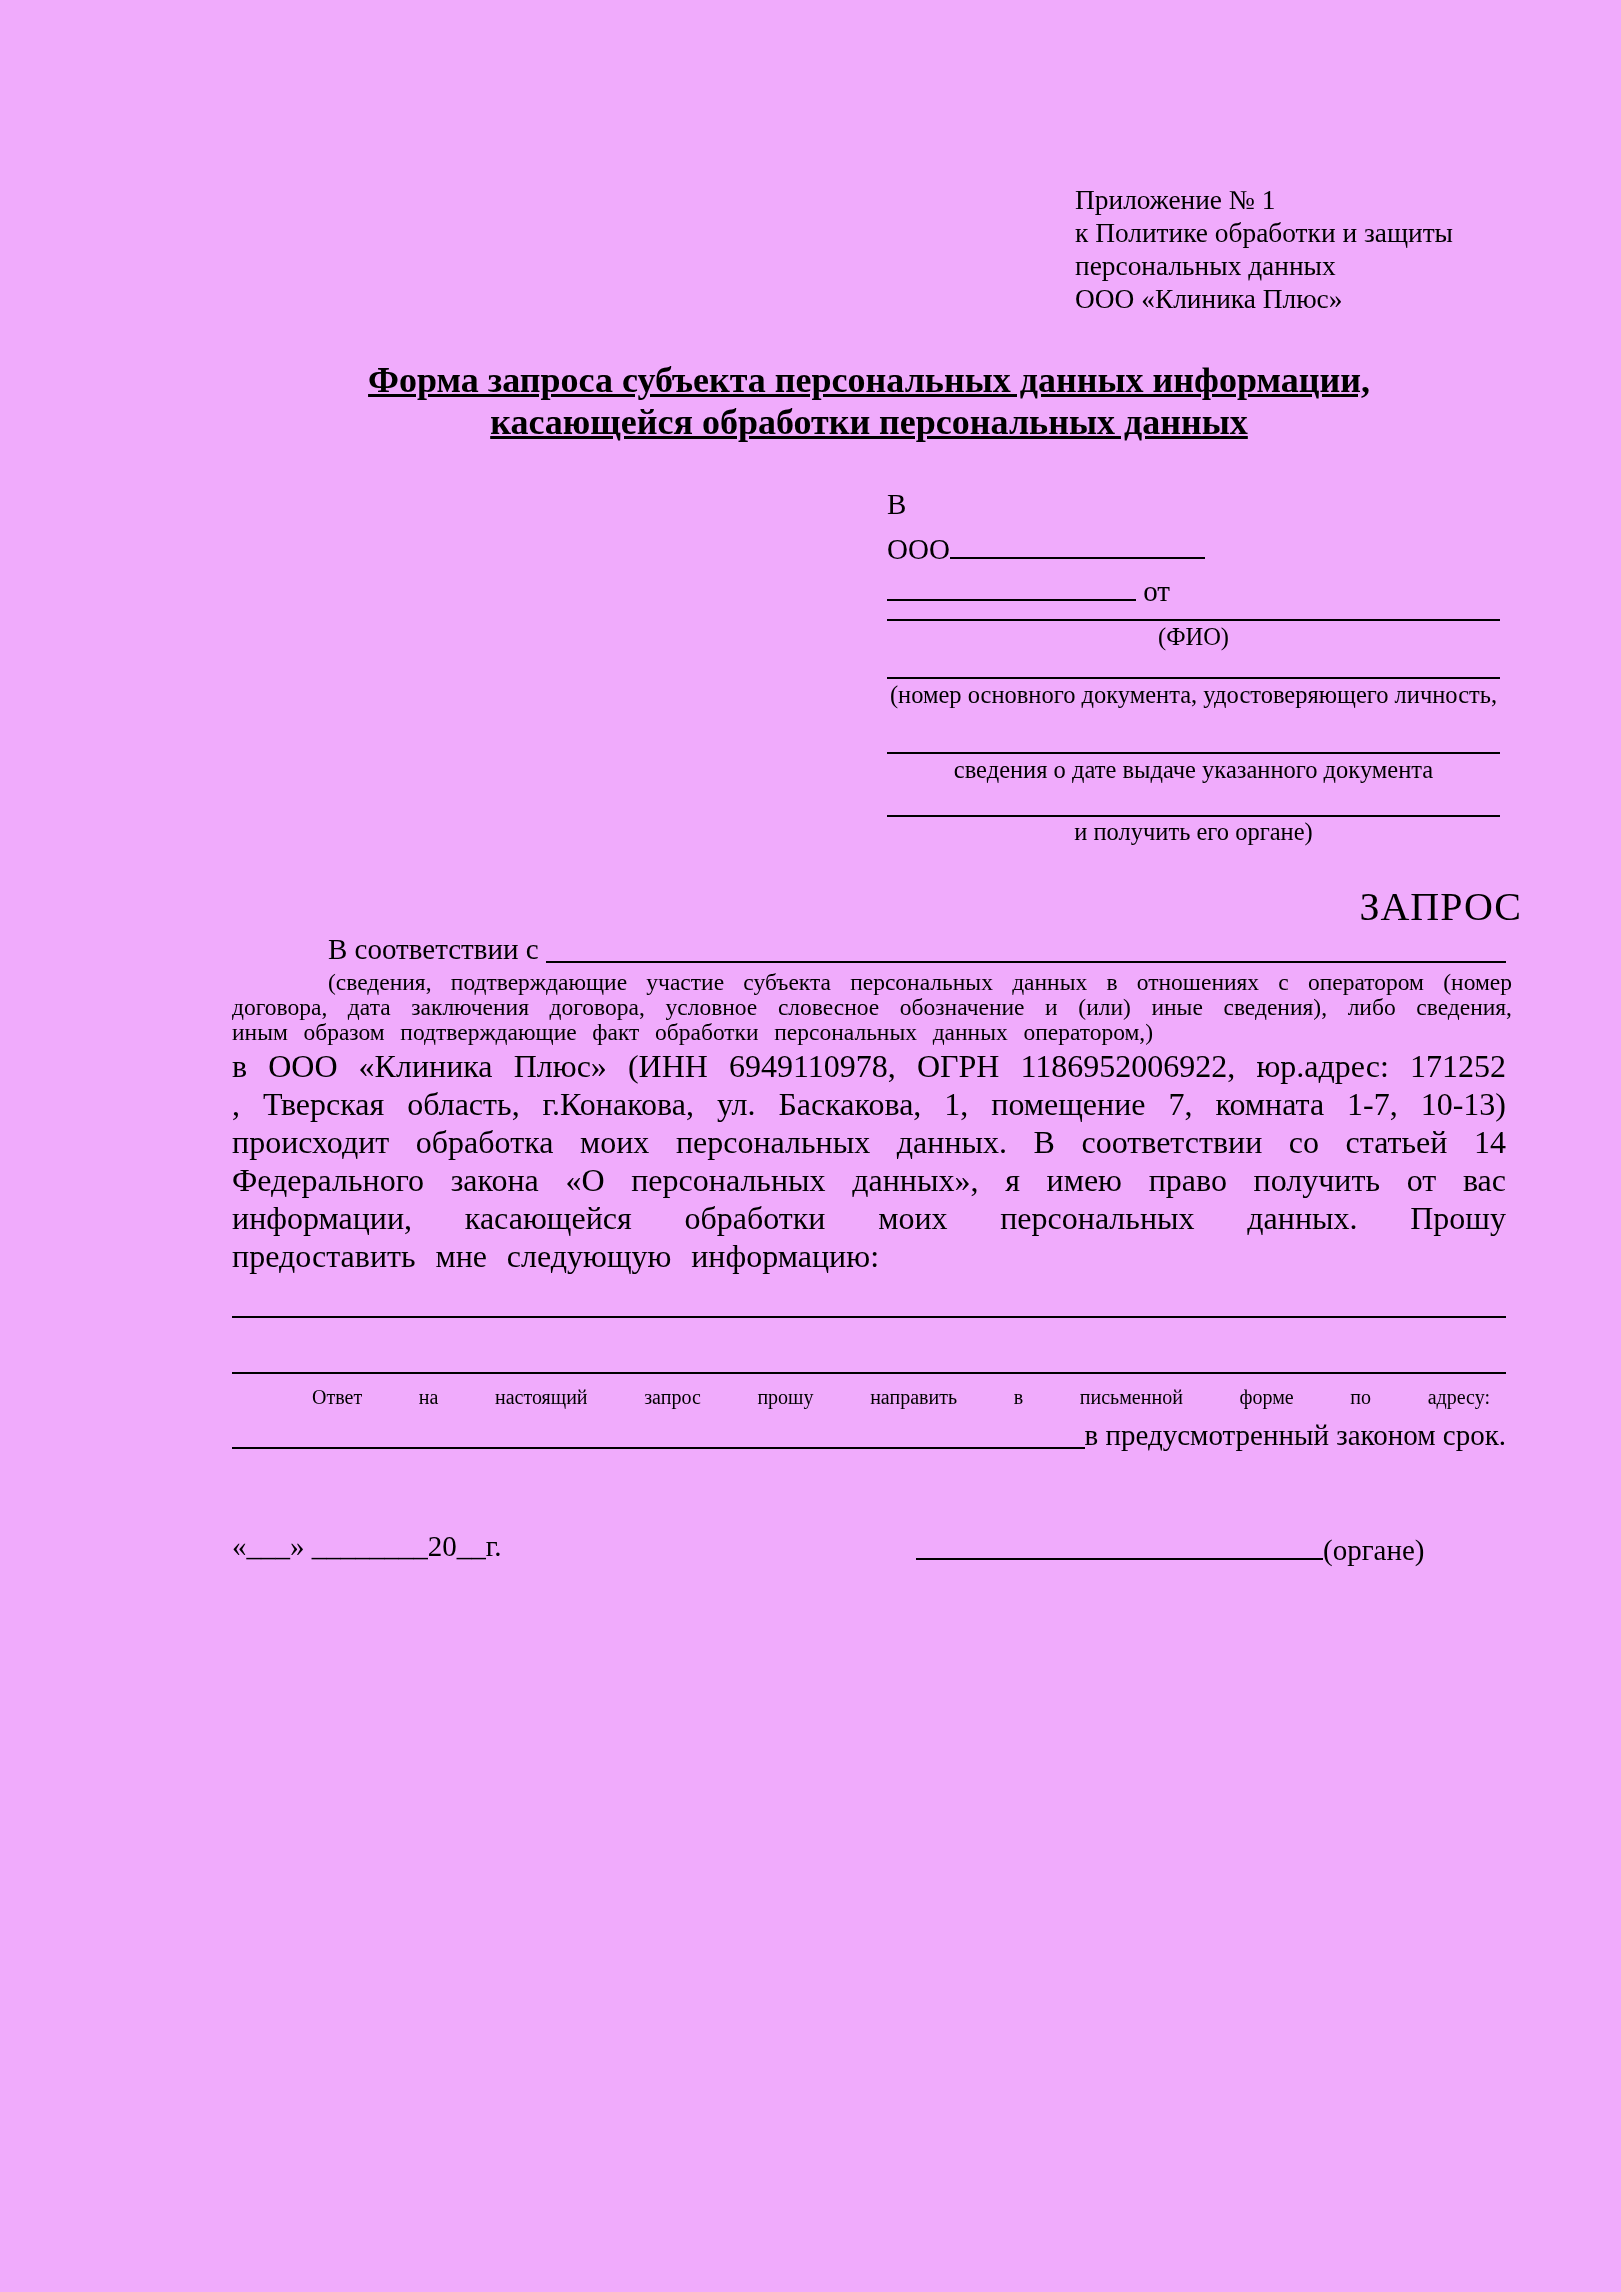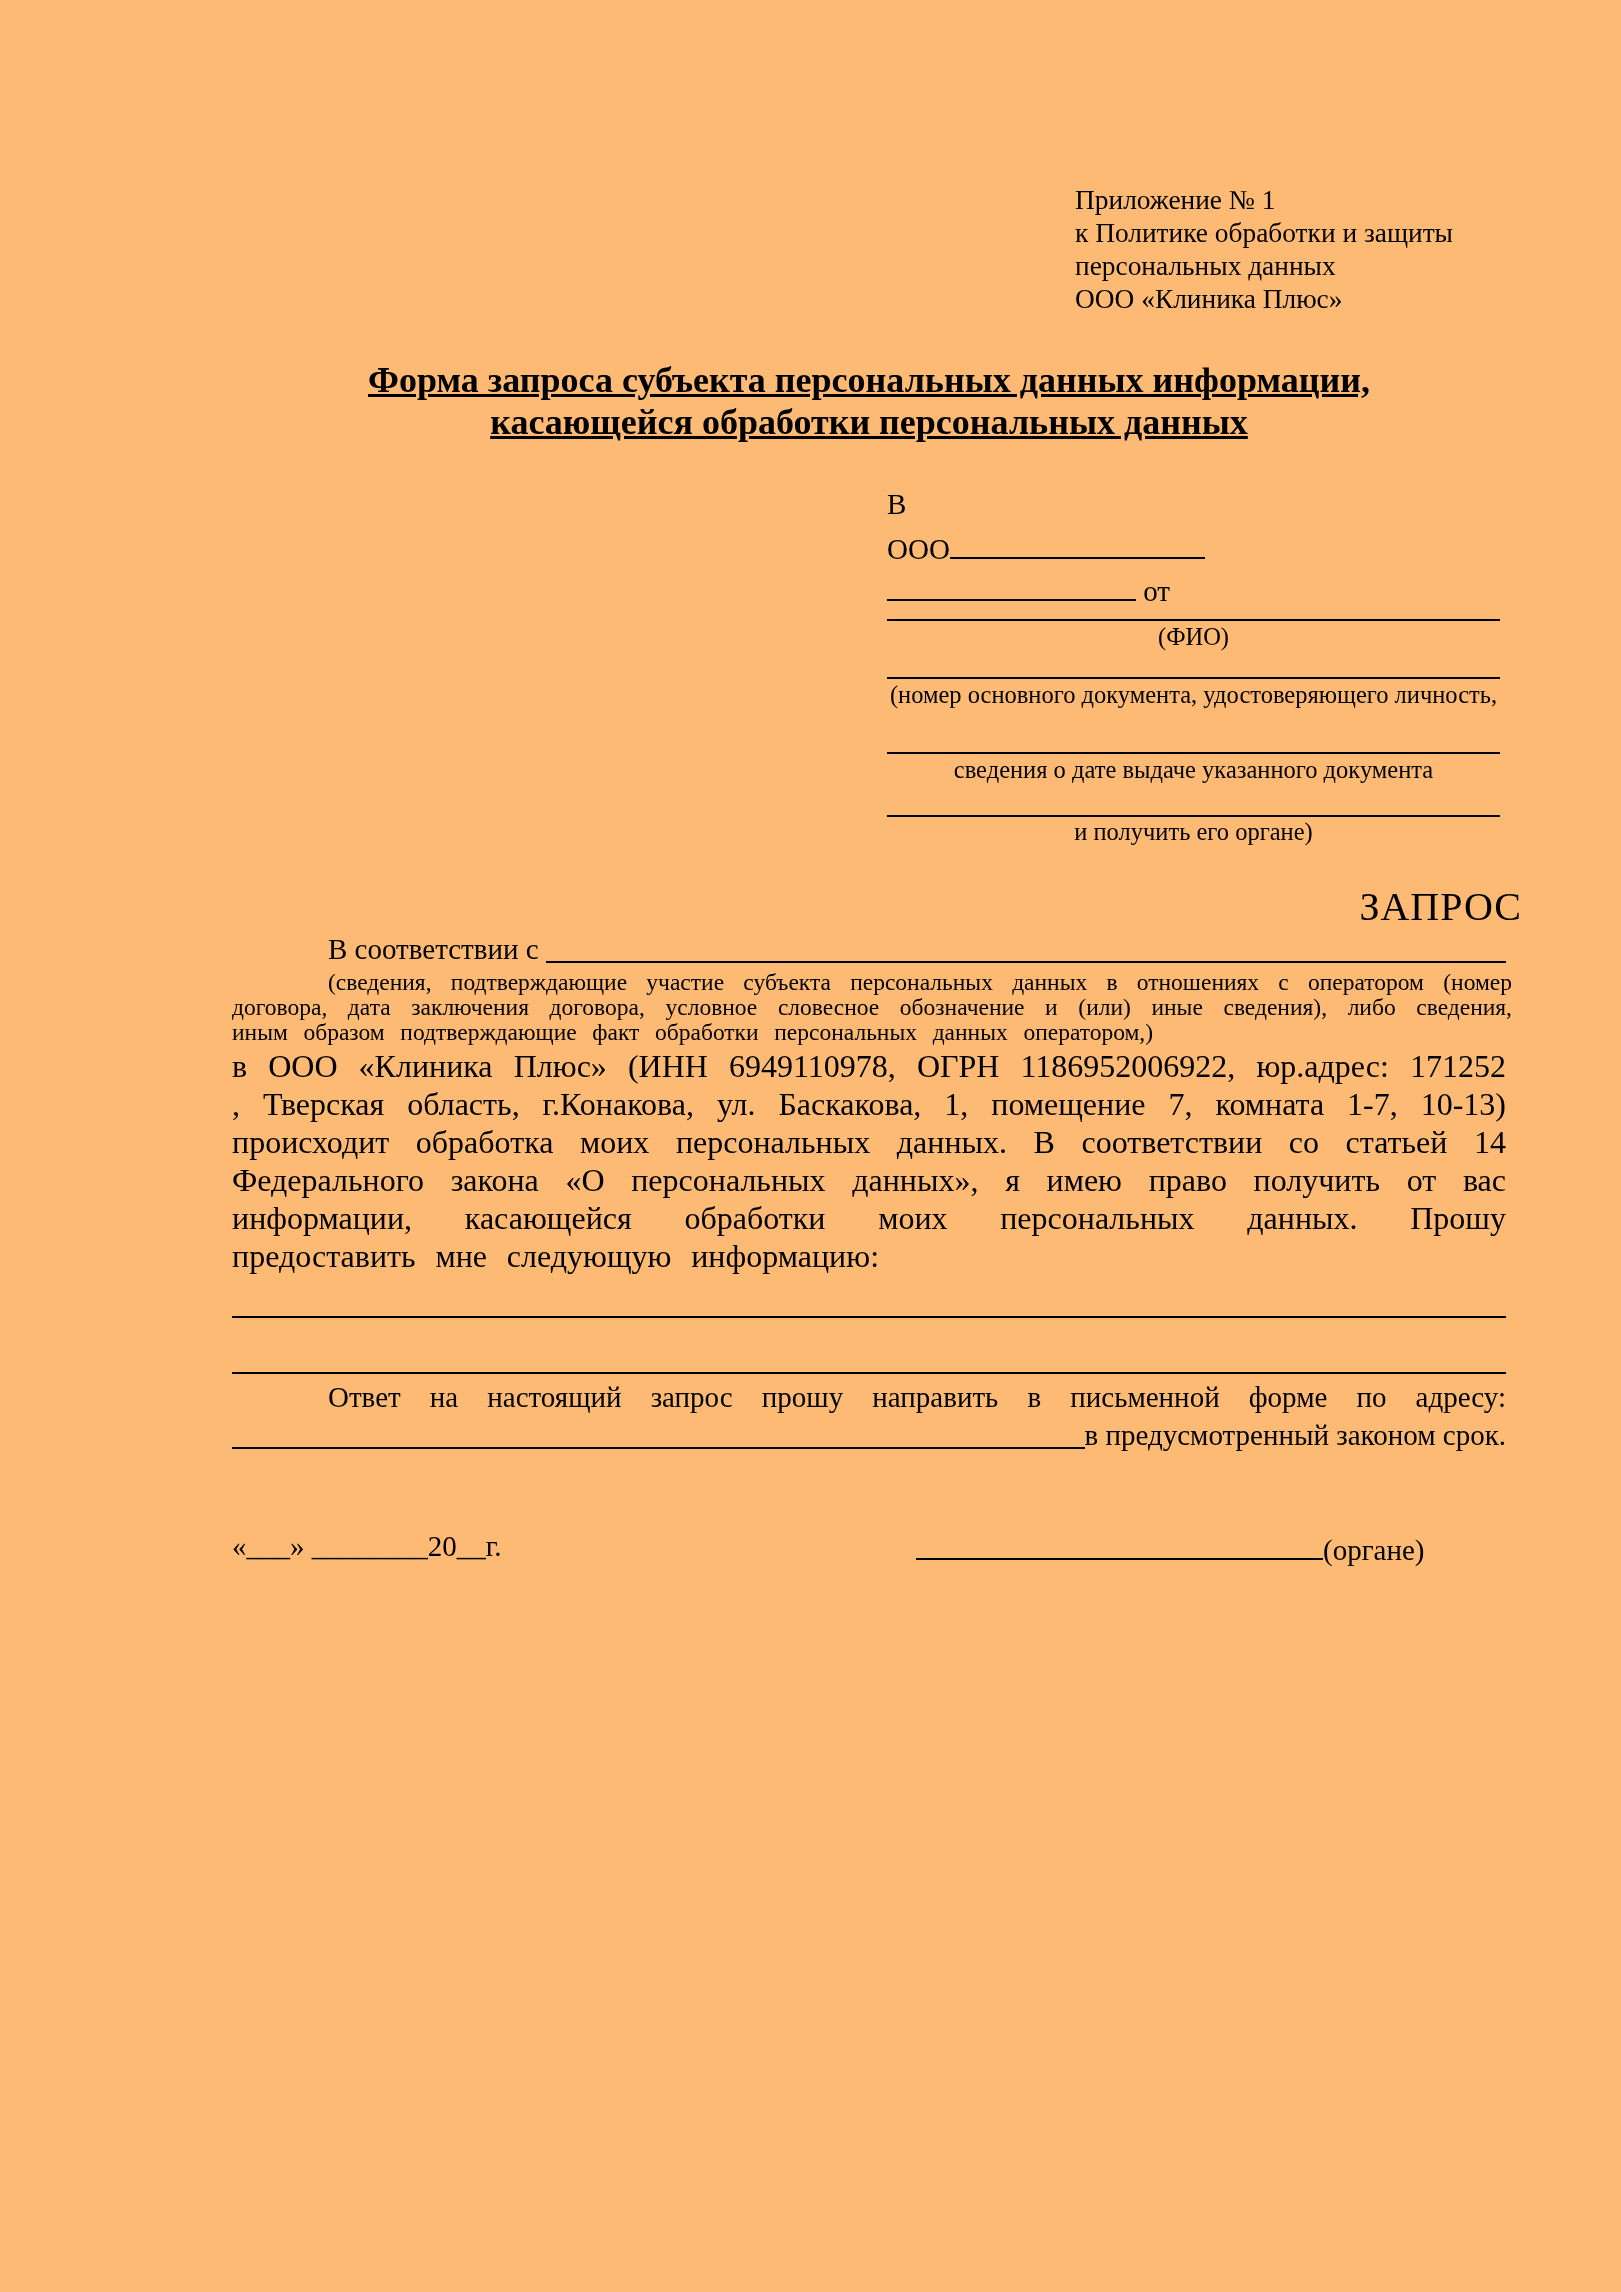--- a/index.html
+++ b/index.html
@@ -1,20 +1,20 @@
 <!DOCTYPE html>
 <html lang="ru"><head>
 <meta charset="utf-8">
 <style>
   html, body { margin: 0; padding: 0; background: #ffffff; }
   .page {
     position: relative;
     width: 1621px;
     height: 2293px;
-    background: #fdba74;
+    background: #f0abfc;
     color: #000000;
     font-family: "Liberation Serif", "DejaVu Serif", serif;
     overflow: hidden;
   }
   .abs { position: absolute; }
 
   
   .req-block { left: 1075px; top: 184px; width: 441px; font-size: 27.4px; line-height: 33px; }
 
   
@@ -43,22 +43,22 @@
 
   .main-par {
     left: 232px; top: 1047px; width: 1274px;
     font-size: 32px; line-height: 38px;
     text-align: justify; word-spacing: 11.8px;
   }
 
   .wide-rule { left: 232px; width: 1274px; height: 0; border-top: 2px solid #000; }
 
   .reply1 {
-    left: 232px; top: 1379px; width: 1274px;
-    font-size: 29px; line-height: 37px;
+    left: 216px; top: 1379px; width: 1274px;
+    font-size: 20px; line-height: 37px;
     text-indent: 96px; text-align: justify; text-align-last: justify; word-spacing: 5.9px;
   }
   .reply2 { left: 232px; top: 1418px; width: 1274px; display: flex; align-items: flex-end; font-size: 29px; line-height: 35px; }
   .reply2 .suffix { white-space: nowrap; }
   .reply2 .fill-line { margin-left: 0; }
 
   .date-line { left: 232px; top: 1529px; font-size: 29px; line-height: 35px; white-space: nowrap; }
   .sig-row { left: 916px; top: 1529px; font-size: 29px; line-height: 35px; white-space: nowrap; }
   .sig-row .blank { width: 407px; }
 </style>

